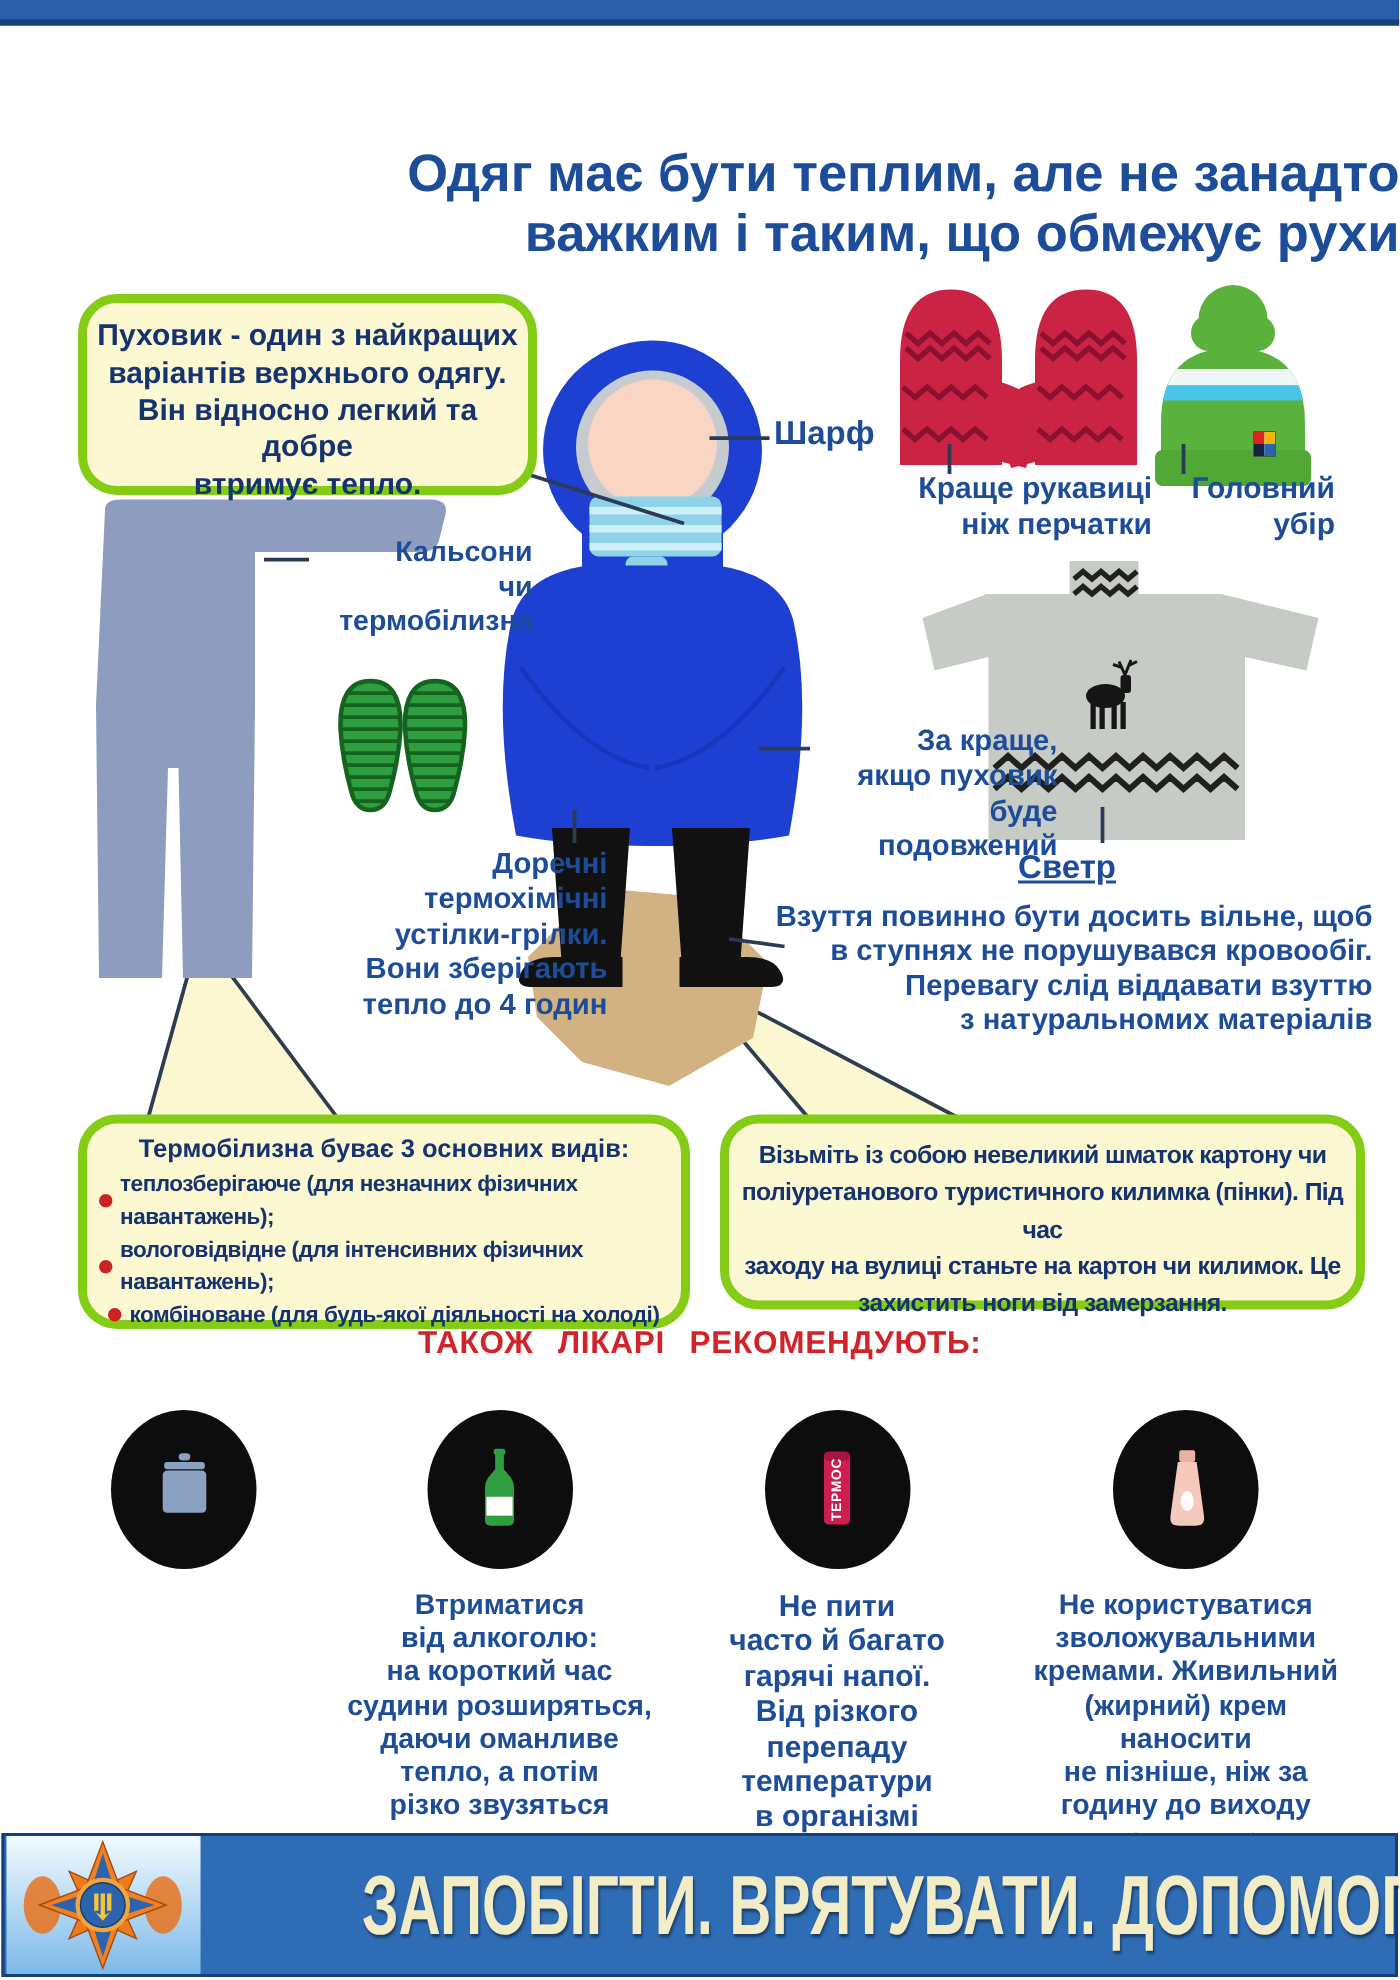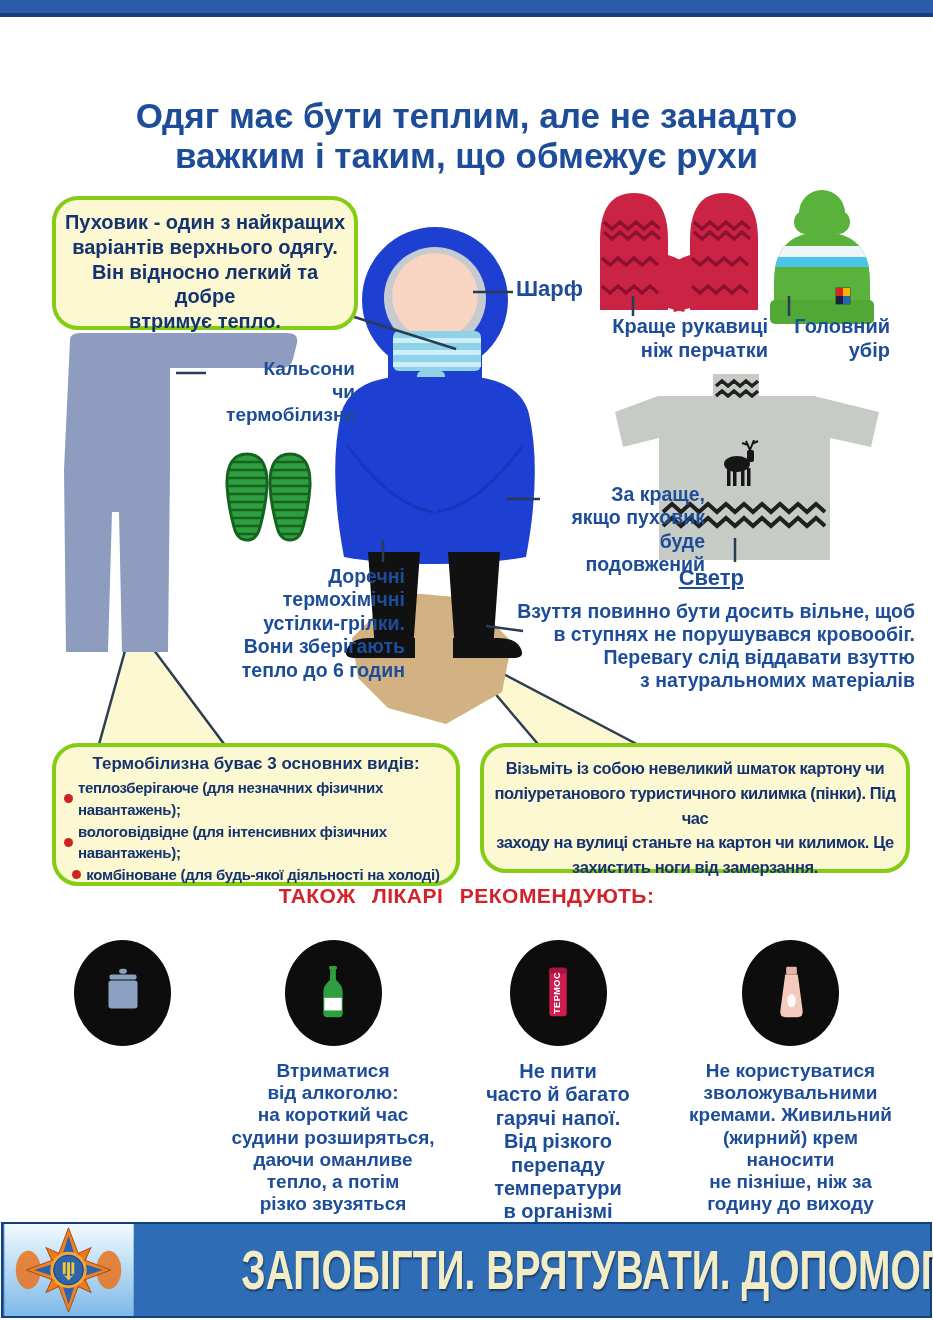--- a/index.html
+++ b/index.html
@@ -4,23 +4,23 @@
 <style>
   html,body{margin:0;padding:0;background:#ffffff;}
   .poster{position:relative;width:933px;height:1320px;margin:0 auto;background:#ffffff;overflow:hidden;
           font-family:"Liberation Sans",sans-serif;}
   .abs{position:absolute;}
   .ml{white-space:pre-line;}
   .ctr{text-align:right;}
   .topband{left:0;top:0;width:933px;height:13px;background:#2a5ca8;border-bottom:4px solid #173f7c;}
   .title{left:0;top:26px;width:933px;text-align:center;font-family:"Liberation Serif",serif;
          font-style:italic;font-weight:bold;font-size:45px;color:#d2232b;letter-spacing:1px;}
-  .subtitle{left:0;top:96px;width:933px;text-align:center;font-weight:bold;font-size:35px;
+  .subtitle{left:0;top:96px;width:933px;text-align:right;font-weight:bold;font-size:35px;
             color:#1d4d99;line-height:1.15;}
-  .bubble{background:#fcf8d2;border:4px solid #84cc16;border-radius:26px;box-sizing:border-box;}
+  .bubble{background:#fcf8d2;border:6px solid #84cc16;border-radius:26px;box-sizing:border-box;}
   .b1{left:52px;top:196px;width:306px;height:134px;padding:10px 6px;
       font-size:20px;font-weight:bold;color:#15336e;text-align:center;line-height:1.24;}
   .lbl{font-weight:bold;color:#1d4d99;}
   .illus{left:0;top:0;width:933px;height:1320px;pointer-events:none;}
   .tb{left:52px;top:743px;width:408px;height:143px;padding:7px 8px;}
   .tb h4{margin:0;font-size:17px;color:#15336e;text-align:center;}
   .tb ul{margin:3px 0 0 0;padding:0;list-style:none;}
   .tb li{display:flex;align-items:center;justify-content:center;font-size:15px;font-weight:bold;
          color:#15336e;line-height:1.45;letter-spacing:-0.3px;}
   .dot{width:9px;height:9px;border-radius:50%;background:#cc2222;margin-right:5px;flex:0 0 auto;}
@@ -187,21 +187,21 @@
   <div class="abs lbl ml ctr" style="left:578px;top:314px;width:190px;font-size:20px;line-height:1.2;">Краще рукавиці
 ніж перчатки</div>
   <div class="abs lbl ml ctr" style="left:755px;top:314px;width:135px;font-size:20px;line-height:1.2;">Головний
 убір</div>
   <div class="abs lbl ml ctr" style="left:200px;top:358px;width:155px;font-size:19px;line-height:1.2;">Кальсони
 чи термобілизна</div>
   <div class="abs lbl ml ctr" style="left:205px;top:565px;width:200px;font-size:19.5px;line-height:1.2;">Доречні
 термохімічні
 устілки-грілки.
 Вони зберігають
-тепло до 6 годин</div>
+тепло до 4 годин</div>
   <div class="abs lbl ml ctr" style="left:535px;top:483px;width:170px;font-size:19.5px;line-height:1.2;">За краще,
 якщо пуховик
 буде подовжений</div>
   <div class="abs lbl ctr" style="left:654px;top:565px;width:90px;font-size:22px;text-decoration:underline;">Светр</div>
   <div class="abs lbl ml ctr" style="left:503px;top:600px;width:412px;font-size:19.5px;line-height:1.18;">Взуття повинно бути досить вільне, щоб
 в ступнях не порушувався кровообіг.
 Перевагу слід віддавати взуттю
 з натуральномих матеріалів</div>
 
   <div class="abs bubble tb">

